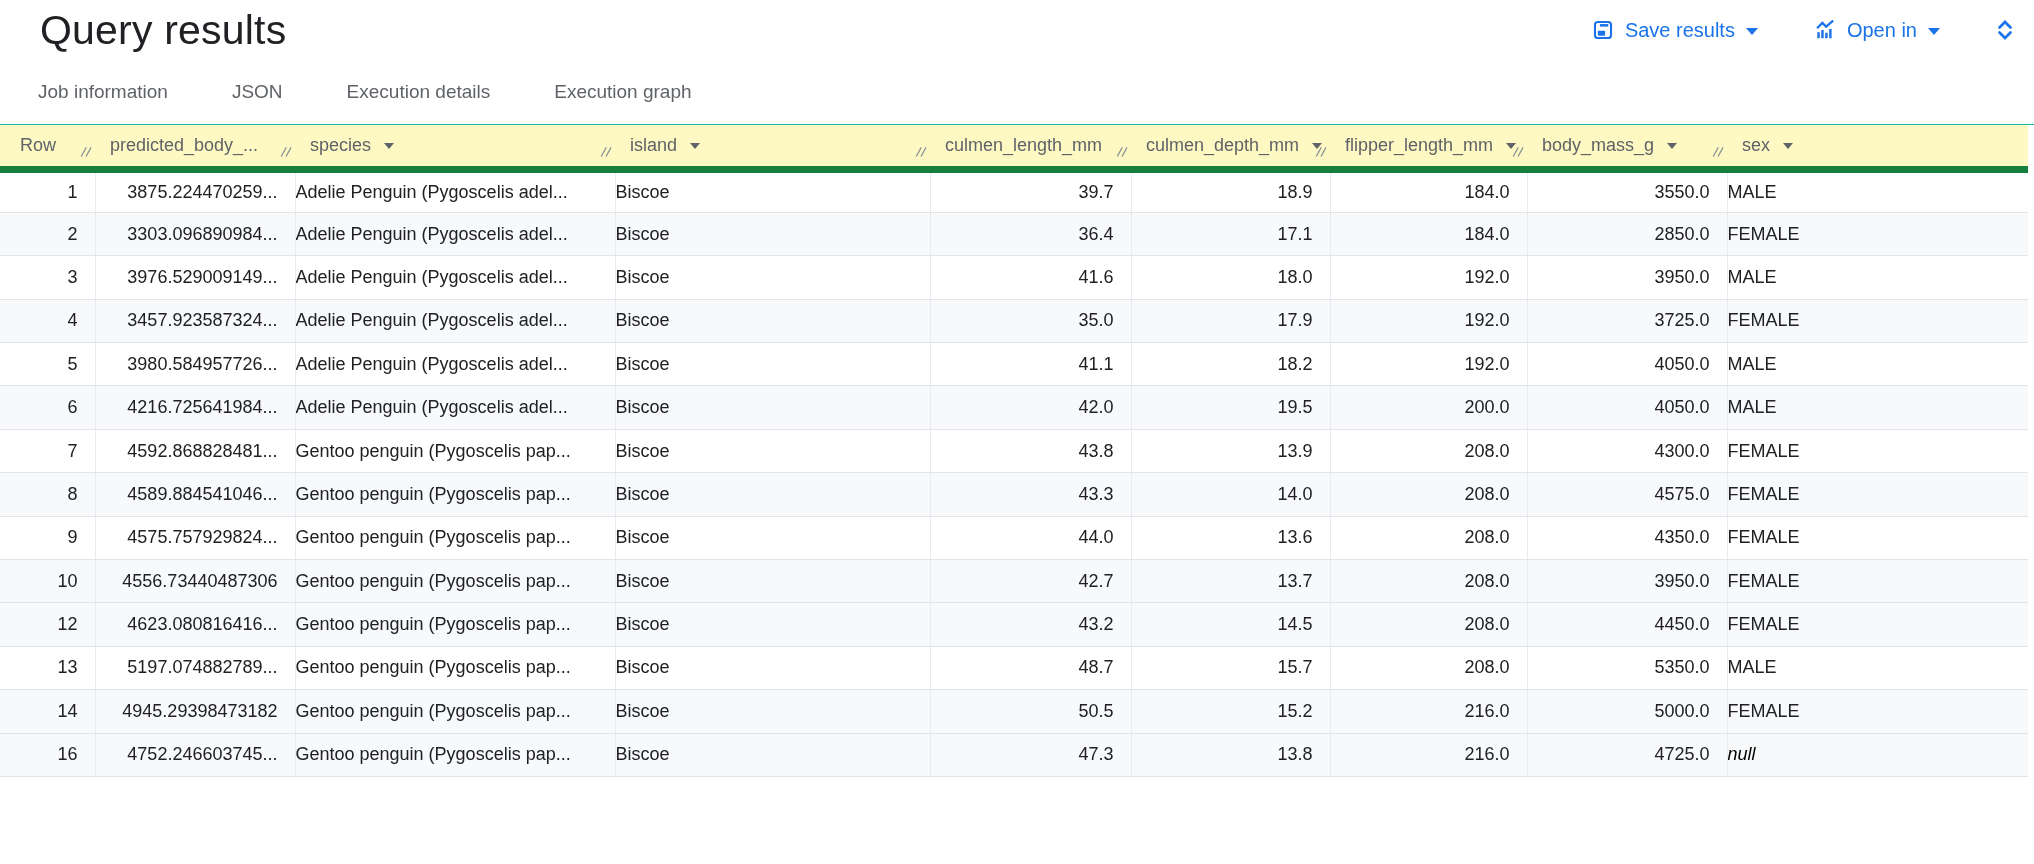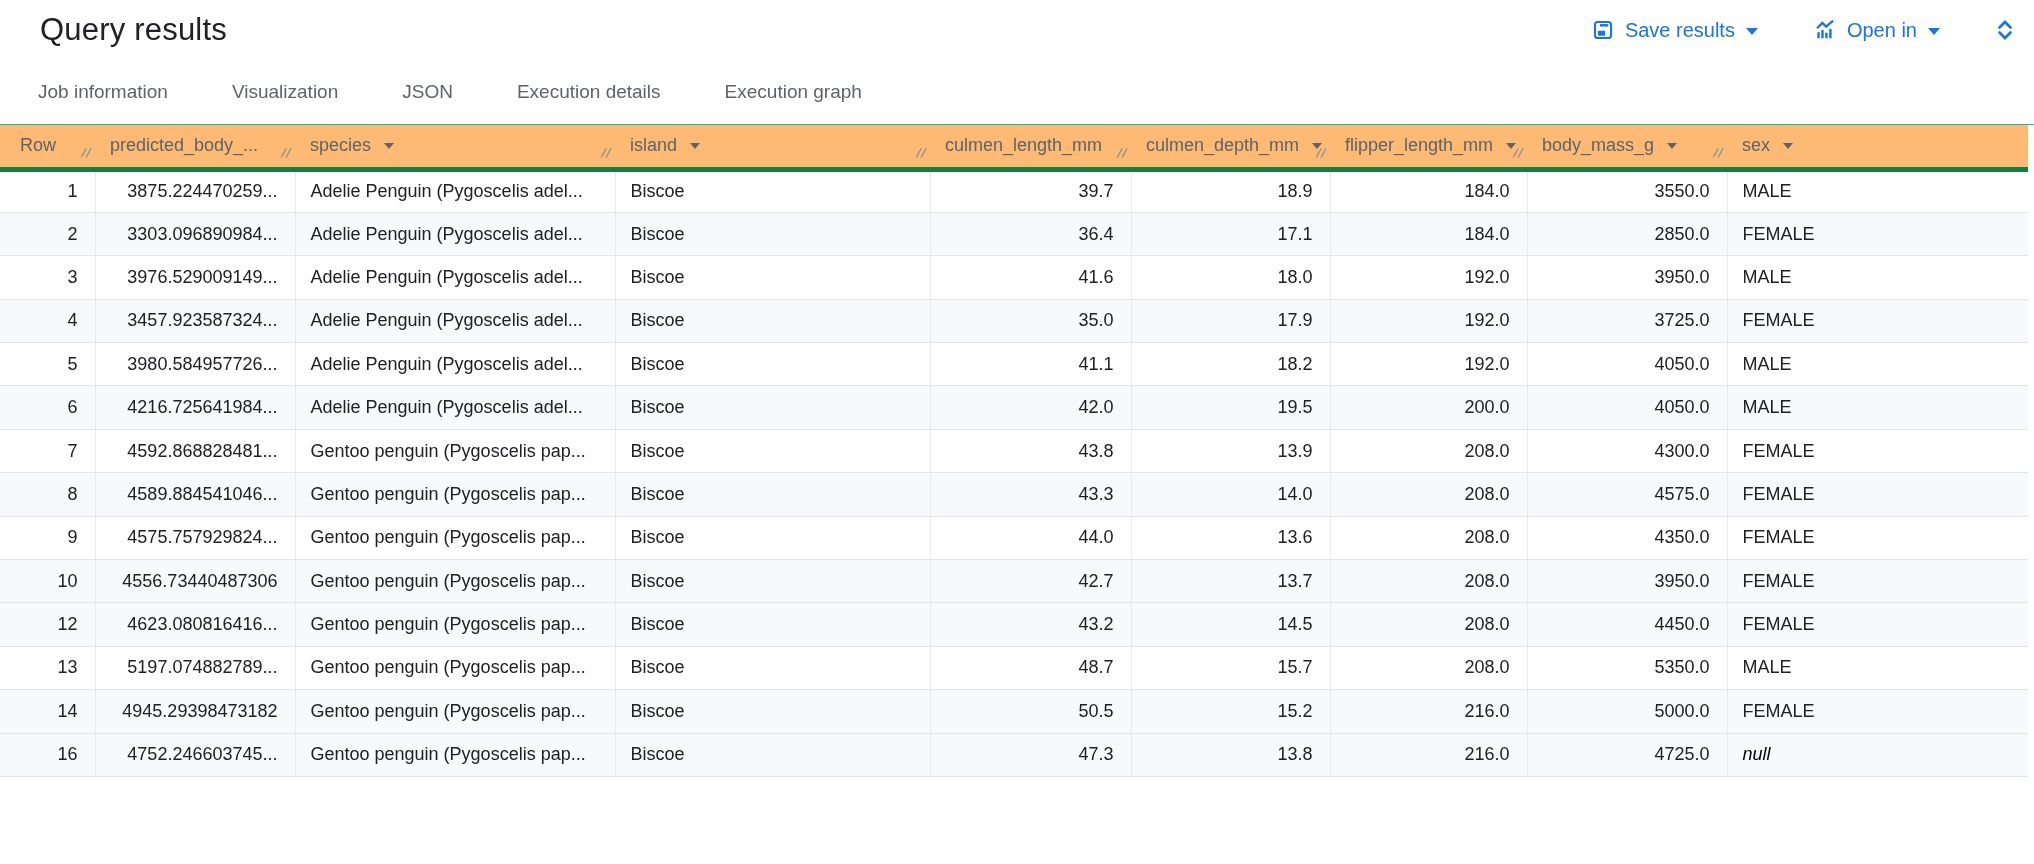--- a/index.html
+++ b/index.html
@@ -1,21 +1,21 @@
 <!DOCTYPE html>
 <html><head>
 <meta charset="utf-8">
 <style>
   * { margin:0; padding:0; box-sizing:border-box; }
   html,body { width:2034px; height:864px; overflow:hidden; background:#fff;
     font-family:"Liberation Sans","DejaVu Sans",sans-serif; color:#202124; }
 
   
   .titlebar { height:60px; display:flex; align-items:center; padding:0 16px 0 40px; }
-  .page-title { font-size:31px; font-weight:400; color:#202124; letter-spacing:.2px; }
+  .page-title { font-size:41px; font-weight:400; color:#202124; letter-spacing:.2px; }
   .titlebar-actions { margin-left:auto; display:flex; align-items:center; }
   .action-btn { display:flex; align-items:center; gap:11px; background:none; border:none;
     cursor:pointer; color:#1a73e8; font-size:20px; font-weight:500;
     font-family:inherit; padding:4px 6px; }
   .action-btn + .action-btn { margin-left:44px; }
   .caret-down { width:0; height:0; border-left:6px solid transparent;
     border-right:6px solid transparent; border-top:7px solid #1a73e8; margin-top:2px; }
   .unfold-btn { margin-left:46px; background:none; border:none; cursor:pointer; padding:2px; }
 
   
@@ -23,30 +23,30 @@
     padding:0 6px; }
   .tab { position:relative; background:none; border:none; cursor:pointer; font-family:inherit;
     font-size:19px; font-weight:400; color:#5f6368; padding:0 26px; margin:0 6px; }
   .tab.active { color:#1a73e8; font-weight:500; }
   .tab.active::after { content:""; position:absolute; left:0; right:0; bottom:0; height:3px;
     background:#1a73e8; }
 
   
   .table-wrap { width:2034px; }
   table.results { border-collapse:collapse; table-layout:fixed; width:2028px; }
-  thead th { height:44px; background:#fdba74; border-bottom:5px solid #15803d;
+  thead th { height:44px; background:#fef9c3; border-bottom:7px solid #15803d;
     font-size:18px; font-weight:400; color:#5f6368; text-align:left; padding:0 0 0 15px;
     position:relative; white-space:nowrap; overflow:hidden; cursor:pointer; }
   thead th:first-child { padding-left:20px; }
   tbody td { height:43.4px; border-bottom:1px solid #e2e4e7; border-right:1px solid #e8eaed;
     font-size:18px; color:#202124; white-space:nowrap; overflow:hidden; background:#fff; }
   tbody td:last-child { border-right:none; }
   tbody tr.alt td { background:#f8f9fa; }
   td.align-right { text-align:right; padding-right:17px; }
-  td.align-left  { text-align:left;  padding-left:15px; }
+  td.align-left  { text-align:left;  }
   .sort-caret { display:inline-block; width:0; height:0; border-left:5.5px solid transparent;
     border-right:5.5px solid transparent; border-top:6.5px solid #5f6368;
     margin-left:13px; vertical-align:2px; }
   .resize-handle { position:absolute; right:2px; bottom:3px; cursor:col-resize; }
   .null-val { color:#000000; font-style:italic; }
 </style>
 </head>
 <body>
 
 <div class="titlebar">
@@ -85,21 +85,20 @@
           <polyline points="4.5,10.5 10,5 15.5,10.5" fill="none" stroke="#1a73e8" stroke-width="2.7" stroke-linecap="round"></polyline>
           <polyline points="4.5,15.5 10,21 15.5,15.5" fill="none" stroke="#1a73e8" stroke-width="2.7" stroke-linecap="round"></polyline>
         </svg>
       </span>
     </button>
   </div>
 </div>
 
 <nav class="tab-bar">
     <button class="tab">Job information</button>
-    <button class="tab">Visualization</button>
     <button class="tab">JSON</button>
     <button class="tab">Execution details</button>
     <button class="tab">Execution graph</button>
   </nav>
 
 <div class="table-wrap">
   <table class="results">
     <colgroup>
         <col style="width: 95px;">
         <col style="width: 200px;">

